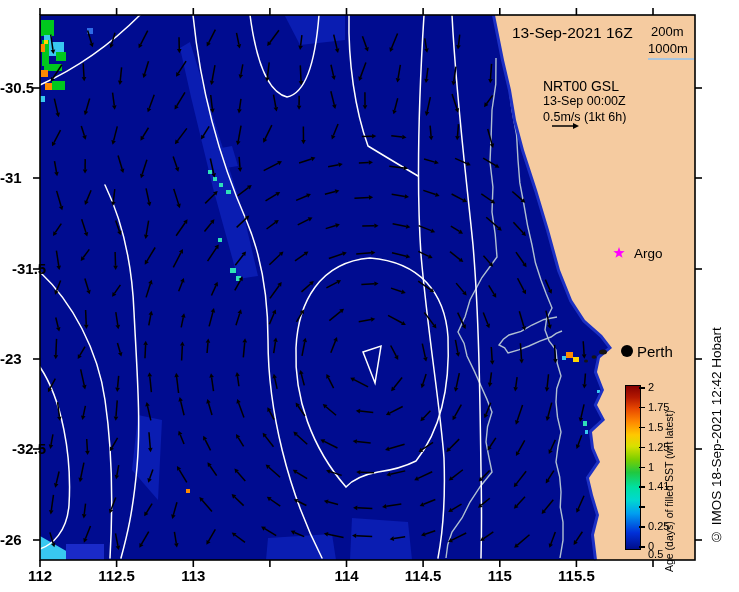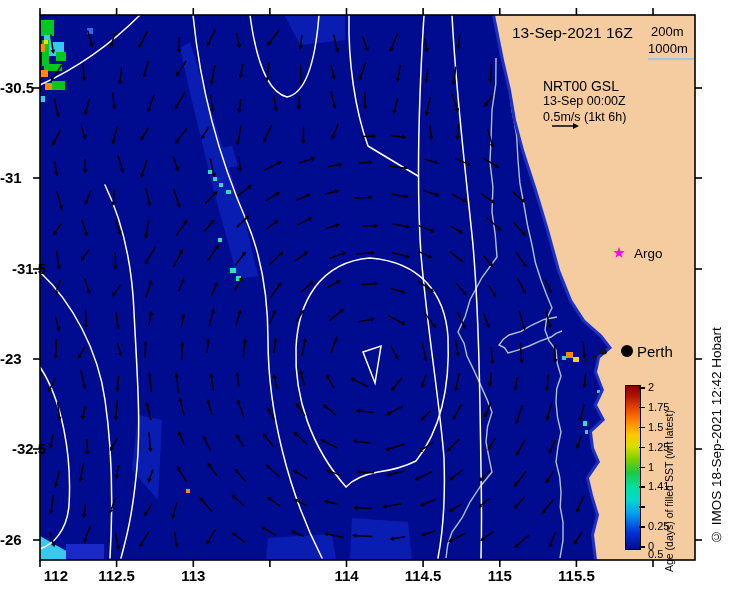--- a/index.html
+++ b/index.html
@@ -710,21 +710,21 @@
   <div class="lbl" style="left:543px;top:110px;font-size:12.5px">0.5m/s (1kt 6h)</div>
 
   <div class="lbl bold" style="left:634px;top:246px;font-size:13.5px">Argo</div>
   <div class="lbl bold" style="left:637px;top:343px;font-size:15px">Perth</div>
 
   <div class="vtext" style="left:664px;top:372px;height:200px;font-size:10.5px">Age (days) of filled SST (wrt latest)</div>
 
   <div class="vtext bold" style="left:710px;top:312px;height:248px;font-size:13.5px">© IMOS 18-Sep-2021 12:42 Hobart</div>
 
   <div id="xticks">
-      <div class="xtick" style="left: 12px; top: 567px; text-align: right;">112</div>
+      <div class="xtick" style="left: 12px; top: 567px;">112</div>
       <div class="xtick" style="left: 88.6px; top: 567px;">112.5</div>
       <div class="xtick" style="left: 165.3px; top: 567px;">113</div>
       <div class="xtick" style="left: 241.9px; top: 567px; margin-top: 36px;">113.5</div>
       <div class="xtick" style="left: 318.5px; top: 567px;">114</div>
       <div class="xtick" style="left: 395.1px; top: 567px;">114.5</div>
       <div class="xtick" style="left: 471.8px; top: 567px;">115</div>
       <div class="xtick" style="left: 548.4px; top: 567px;">115.5</div>
       <div class="xtick" style="left: 625px; top: 592px;">116</div>
     </div>
   <div id="yticks">

